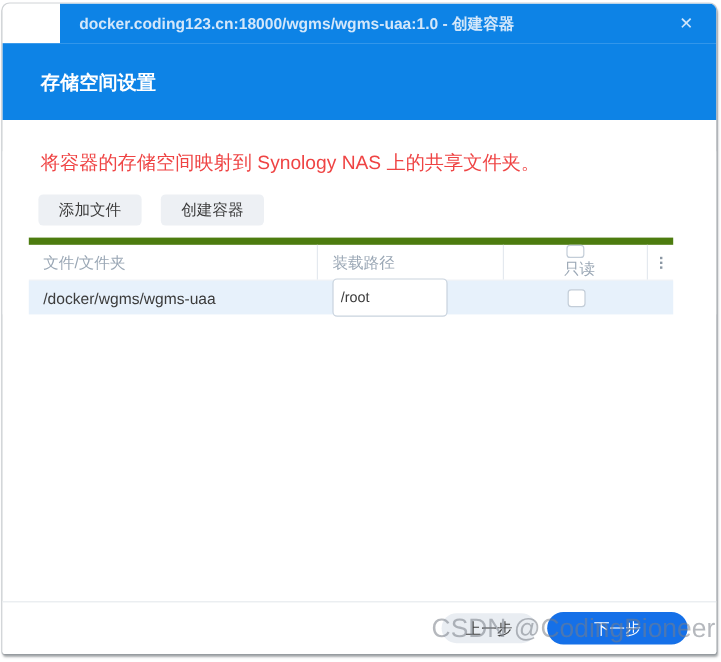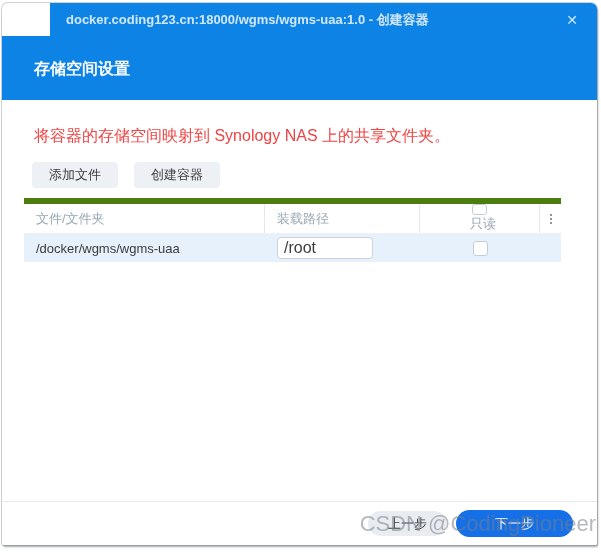--- a/index.html
+++ b/index.html
@@ -64,22 +64,22 @@
   .grid-row .col { display: flex; align-items: center; height: 100%; }
 
   .checkbox {
     appearance: none; -webkit-appearance: none; width: 15px; height: 15px;
     border: 1px solid #c3cdd8; border-radius: 3px; background: #fff;
     cursor: pointer; margin: 0;
   }
   .ro-label { margin-left: 7px; }
 
   .mount-input {
-    width: 96px; height: 22px; border: 1px solid #c9d3de; border-radius: 4px;
-    font-size: 16px; color: #3c3c3c; padding: 0 6px;
+    width: 96px; height: 32px; border: 1px solid #c9d3de; border-radius: 4px;
+    font-size: 12px; color: #3c3c3c; padding: 0 6px;
     font-family: inherit; background: #fff; outline: none;
   }
 
   .more-icon { display: flex; flex-direction: column; gap: 2px; }
   .more-icon i { width: 2px; height: 2px; background: #8b97a4; display: block; }
 
   
   .footer {
     position: absolute; left: 0; right: 0; bottom: 0; height: 44px;
     border-top: 1px solid #e7eaee; background: #fff;

